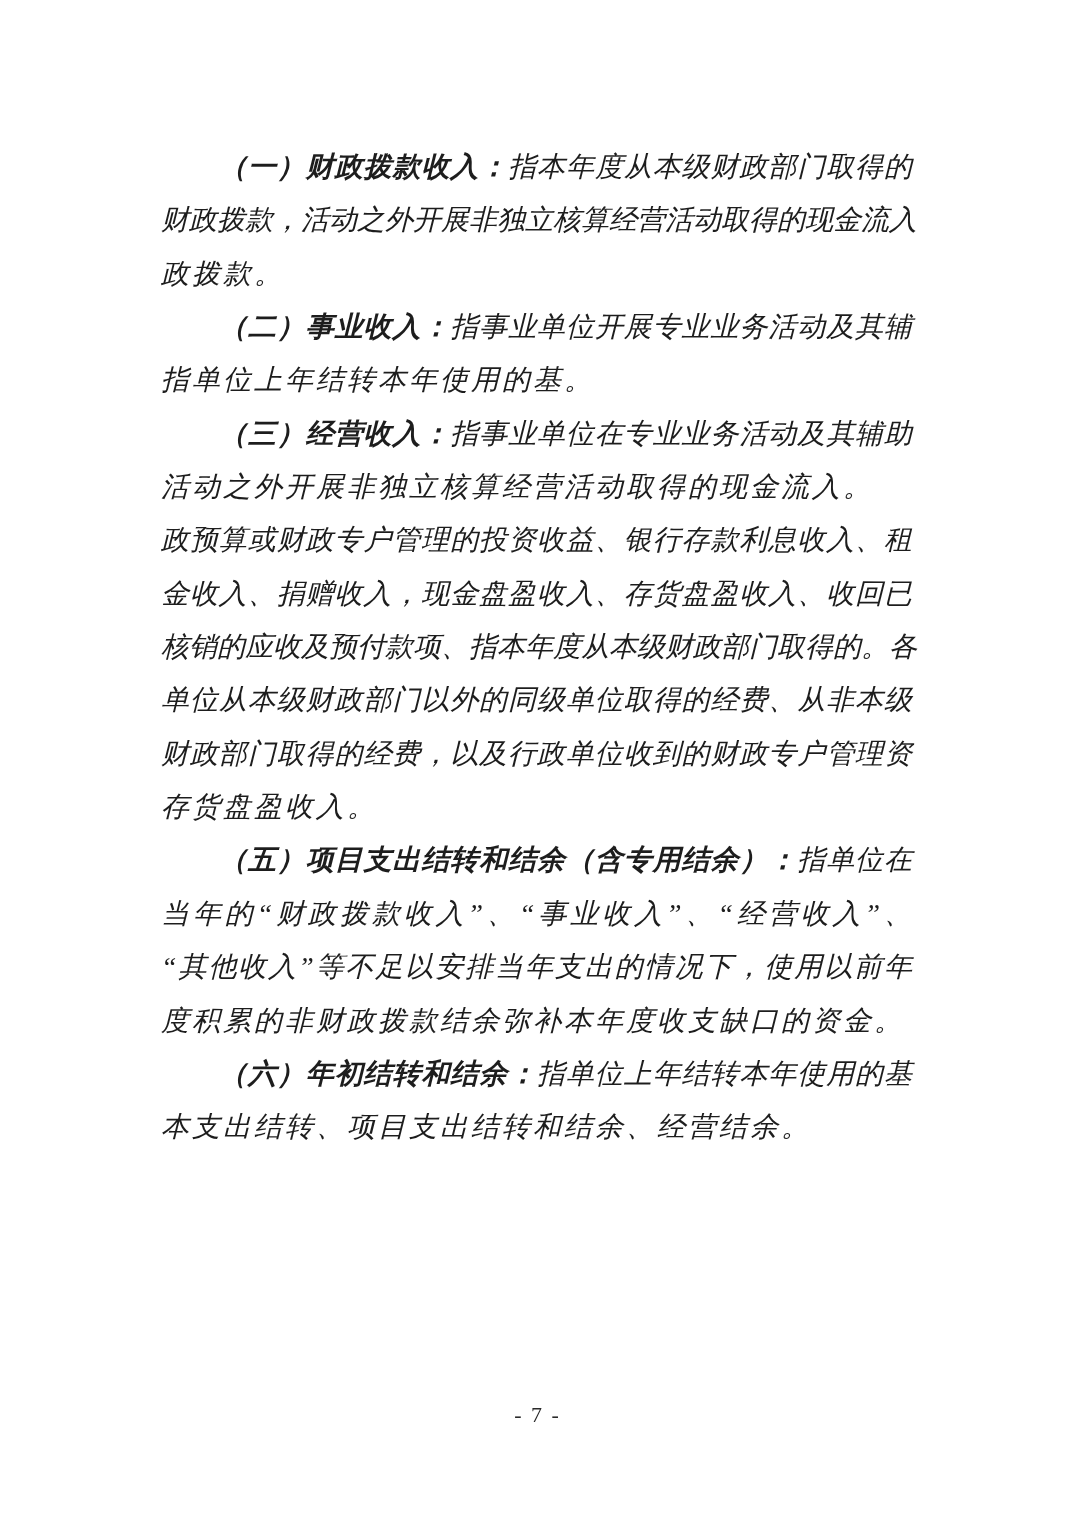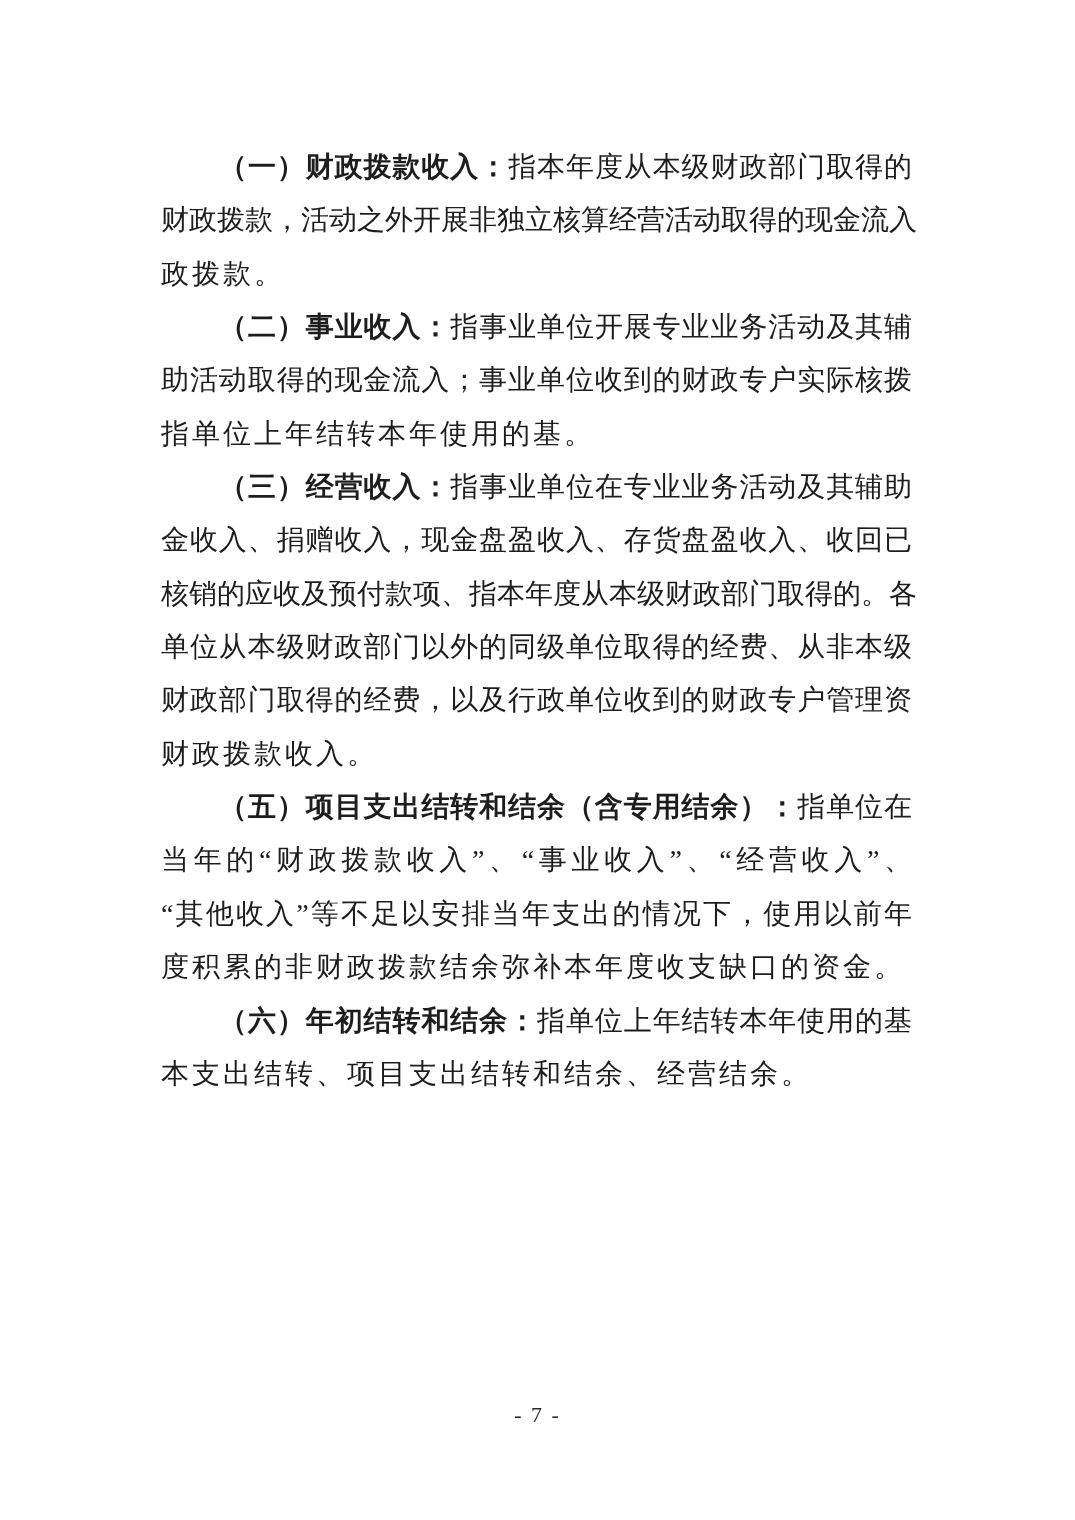--- a/index.html
+++ b/index.html
@@ -26,20 +26,21 @@
     top: 140px;
     width: 751px;
   }
   .line {
     height: 53.35px;
     line-height: 53.35px;
     font-size: 28px;
     text-align: justify;
     text-align-last: justify;
     white-space: nowrap;
+    font-style: italic;
   }
   .line.indent {
     text-indent: 58px;
   }
   .line.para-end {
     text-align: right;
     text-align-last: left;
     letter-spacing: 3px;
   }
   .line b {
@@ -59,28 +60,29 @@
 </style>
 </head>
 <body>
 
 <main class="page">
   <div class="page-body" id="page-body">
       <div class="line indent"><b>（一）财政拨款收入：</b>指本年度从本级财政部门取得的</div>
       <div class="line">财政拨款，活动之外开展非独立核算经营活动取得的现金流入</div>
       <div class="line para-end">政拨款。</div>
       <div class="line indent"><b>（二）事业收入：</b>指事业单位开展专业业务活动及其辅</div>
-      <div class="line">助活动取得的现金流入；事业单位收到的财政专户实际核拨</div>
       <div class="line para-end">指单位上年结转本年使用的基。</div>
       <div class="line indent"><b>（三）经营收入：</b>指事业单位在专业业务活动及其辅助</div>
+      <div class="line para-end">活动之外开展非独立核算经营活动取得的现金流入。</div>
+      <div class="line">政预算或财政专户管理的投资收益、银行存款利息收入、租</div>
       <div class="line">金收入、捐赠收入，现金盘盈收入、存货盘盈收入、收回已</div>
       <div class="line">核销的应收及预付款项、指本年度从本级财政部门取得的。各</div>
       <div class="line">单位从本级财政部门以外的同级单位取得的经费、从非本级</div>
       <div class="line">财政部门取得的经费，以及行政单位收到的财政专户管理资</div>
-      <div class="line para-end">财政拨款收入。</div>
+      <div class="line para-end">存货盘盈收入。</div>
       <div class="line indent"><b>（五）项目支出结转和结余（含专用结余）：</b>指单位在</div>
       <div class="line">当年的“财政拨款收入”、“事业收入”、“经营收入”、</div>
       <div class="line">“其他收入”等不足以安排当年支出的情况下，使用以前年</div>
       <div class="line para-end">度积累的非财政拨款结余弥补本年度收支缺口的资金。</div>
       <div class="line indent"><b>（六）年初结转和结余：</b>指单位上年结转本年使用的基</div>
       <div class="line para-end">本支出结转、项目支出结转和结余、经营结余。</div>
     </div>
   <div class="footer">- 7 -</div>
 </main>
 

